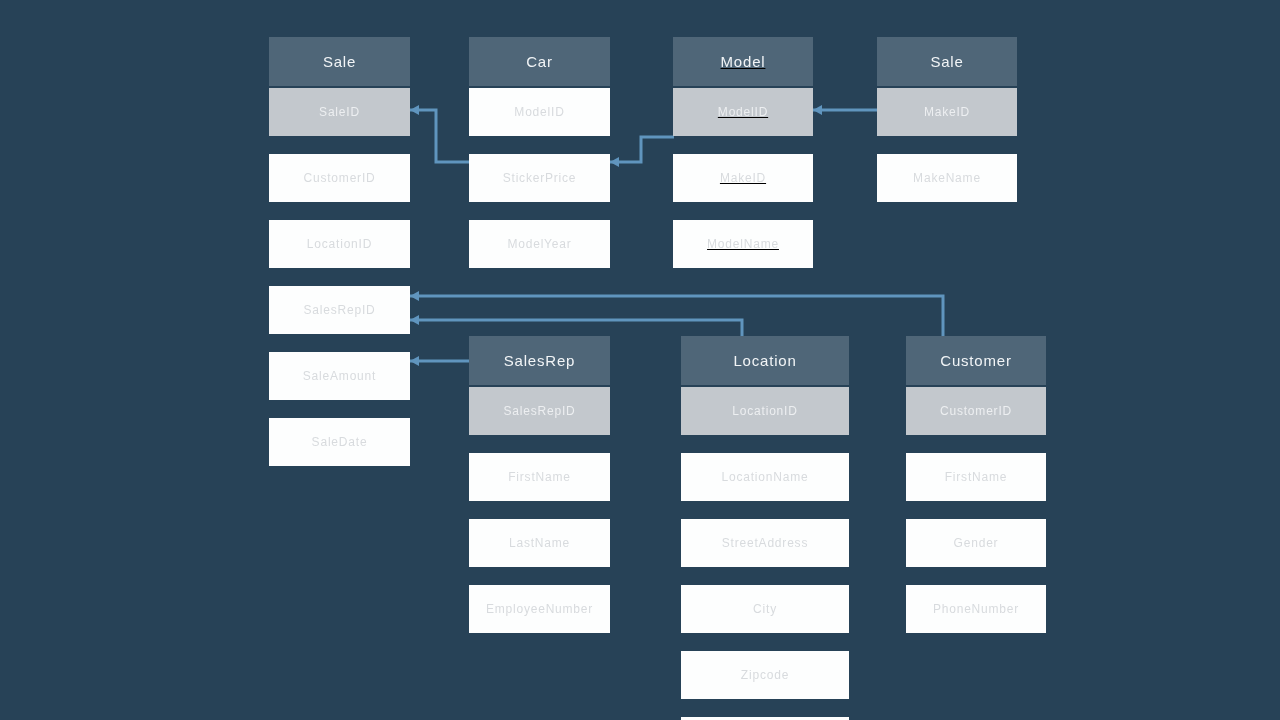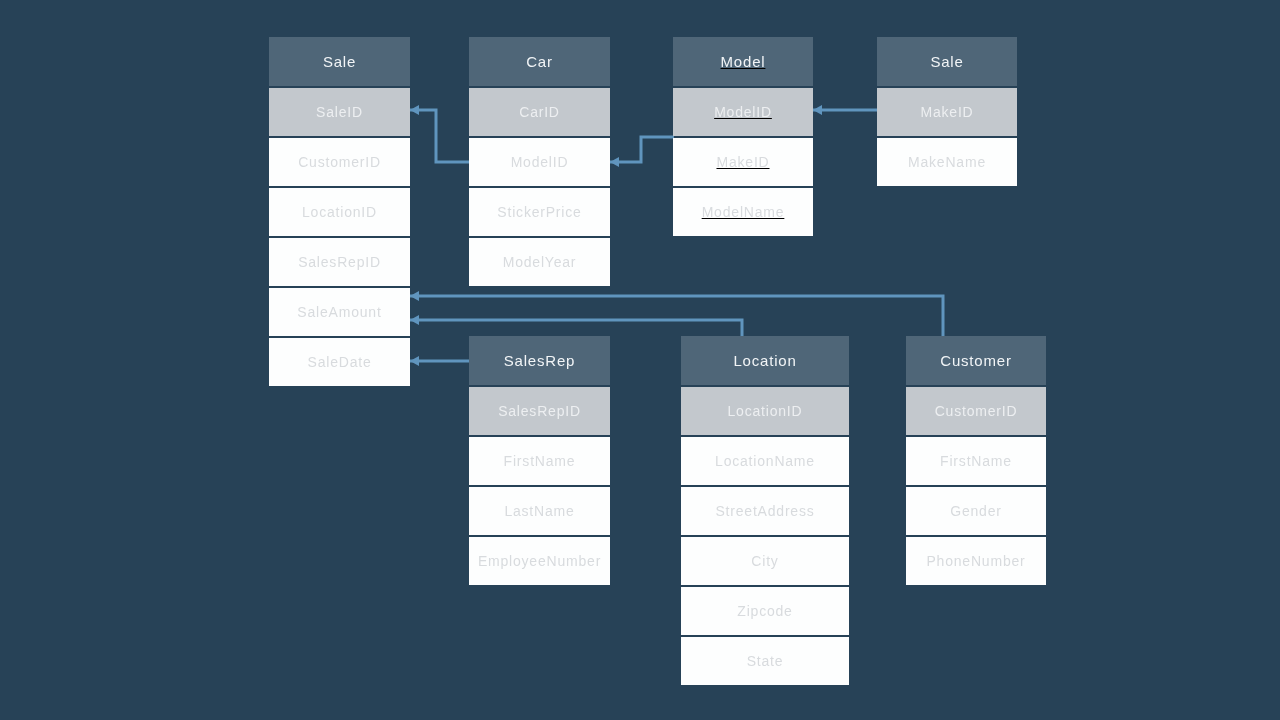--- a/index.html
+++ b/index.html
@@ -19,25 +19,25 @@
   .tbl-header{
     height:49px;
     margin-bottom:2px;
     background:var(--header,#4f6678);
     color:var(--headerText,#f2f5f7);
     display:flex;align-items:center;justify-content:center;
     font-size:15px;letter-spacing:0.8px;
   }
   .tbl-row{
     height:48px;
-    margin-bottom:2px;
+    margin-bottom:18px;
     background:var(--row,#fdfefe);
     color:var(--fieldText,#d8dbde);
     display:flex;align-items:center;justify-content:center;
-    font-size:14px;letter-spacing:0.8px;
+    font-size:12px;letter-spacing:0.8px;
   }
   .tbl-row.pk{
     background:var(--pk,#c3c8cd);
     color:var(--pkText,#edeff1);
   }
 </style>
 </head>
 <body>
 
 <div id="canvas" style="--bg: #274257; --header: #4f6678; --headerText: #f2f5f7; --pk: #c3c8cd; --pkText: #edeff1; --row: #fdfefe; --fieldText: #d8dbde;">
@@ -72,21 +72,20 @@
         <div class="tbl-header">Sale</div>
         <div class="tbl-row pk">SaleID</div>
         <div class="tbl-row">CustomerID</div>
         <div class="tbl-row">LocationID</div>
         <div class="tbl-row">SalesRepID</div>
         <div class="tbl-row">SaleAmount</div>
         <div class="tbl-row">SaleDate</div>
       </div>
       <div class="table" style="left: 469px; top: 37px; width: 141px;">
         <div class="tbl-header">Car</div>
-        <div class="tbl-row pk">CarID</div>
         <div class="tbl-row">ModelID</div>
         <div class="tbl-row">StickerPrice</div>
         <div class="tbl-row">ModelYear</div>
       </div>
       <div class="table" style="left: 673px; top: 37px; width: 140px; text-decoration: underline;">
         <div class="tbl-header">Model</div>
         <div class="tbl-row pk">ModelID</div>
         <div class="tbl-row">MakeID</div>
         <div class="tbl-row">ModelName</div>
       </div>

